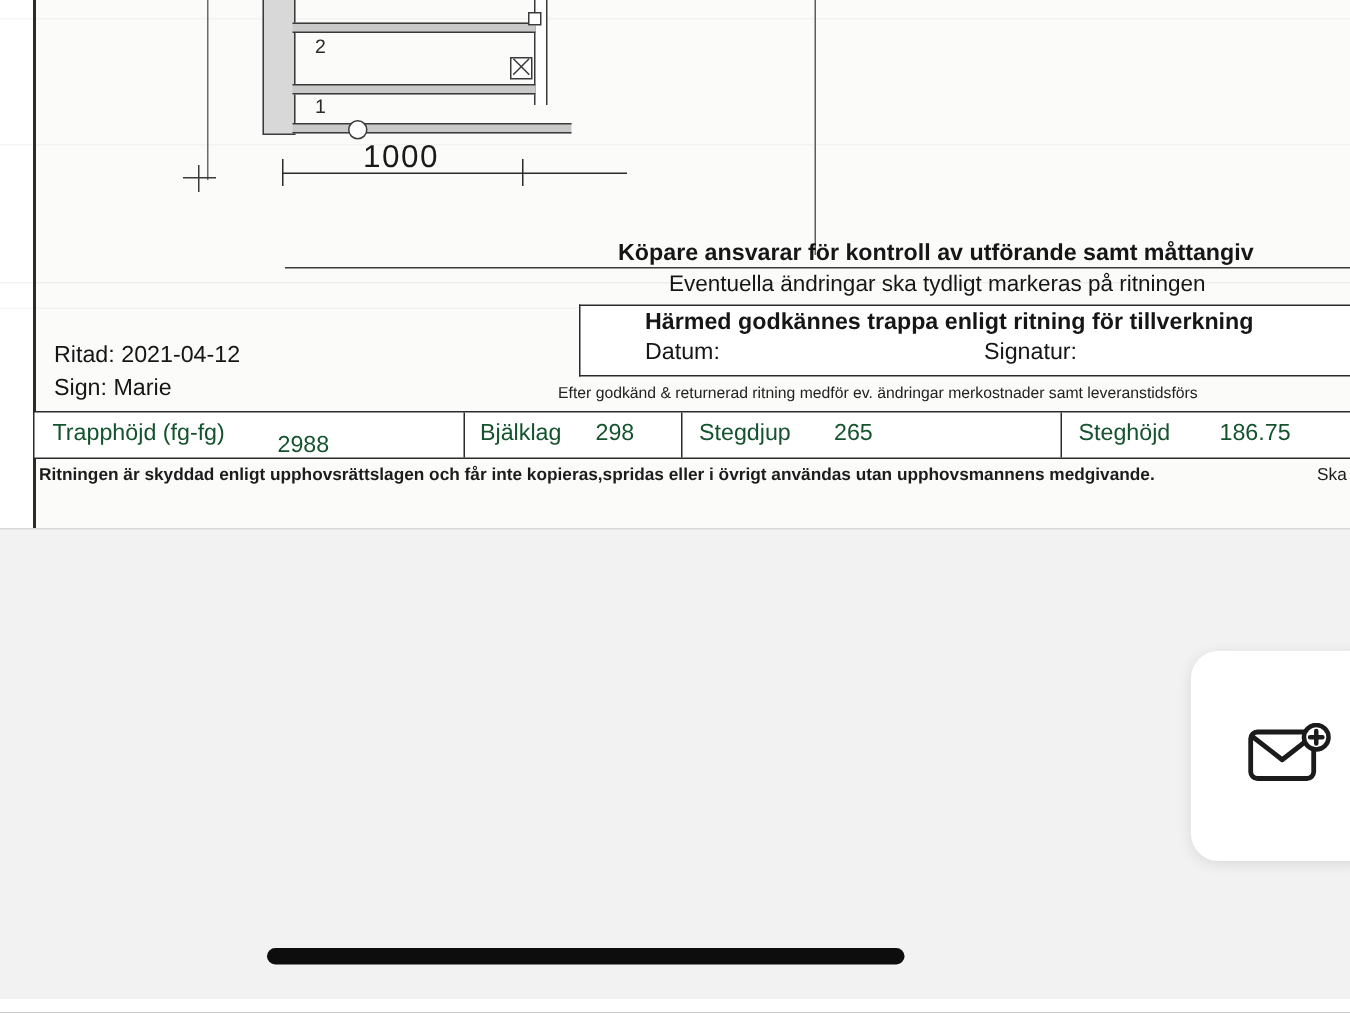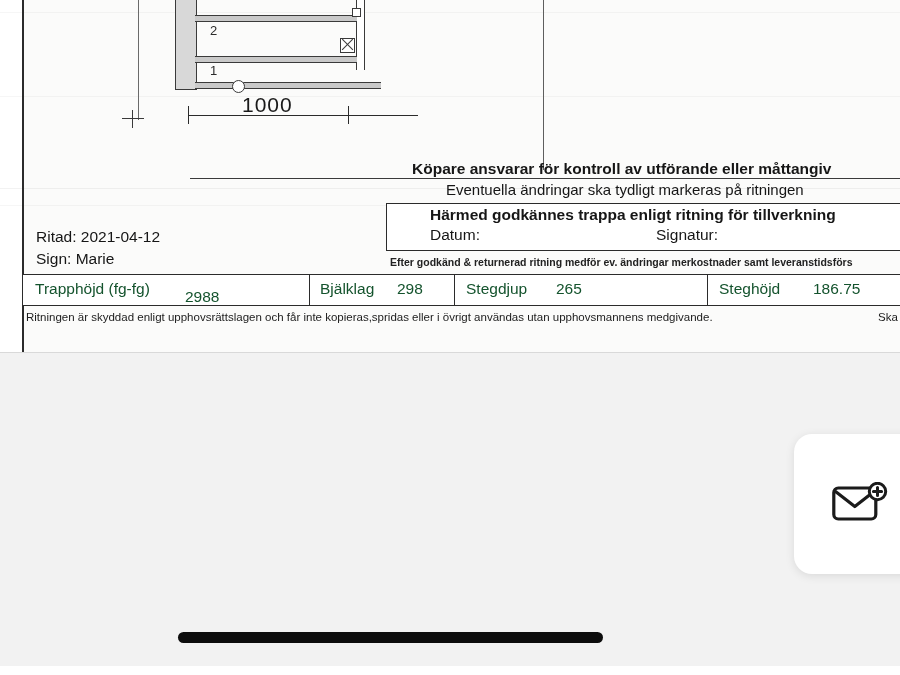--- a/index.html
+++ b/index.html
@@ -236,23 +236,23 @@
     font-size: 15.5px;
   }
   .approve-sign {
     position: absolute;
     left: 612px; top: 226px;
     font-size: 15.5px;
     margin-left: 44px;
   }
   .smalltext-after {
     position: absolute;
-    left: 390px; top: 256px;
+    left: 372px; top: 256px;
     font-size: 10.5px;
-    font-weight: bold;
+    font-weight: normal;
     color: #222;
   }
   .ritad {
     position: absolute;
     left: 36px; top: 228px;
     font-size: 15.5px;
   }
   .sign-marie {
     position: absolute;
     left: 36px; top: 250px;
@@ -282,21 +282,21 @@
     top: 5px;
     font-size: 15.5px;
     color: #14532d;
     white-space: nowrap;
   }
   .copyright {
     position: absolute;
     left: 26px;
     top: 311px;
     font-size: 11.5px;
-    font-weight: normal;
+    font-weight: bold;
     color: #1c1c1c;
     white-space: nowrap;
   }
   .copyright-right {
     position: absolute;
     left: 862px;
     top: 311px;
     font-size: 11.5px;
     font-weight: normal;
     color: #1c1c1c;
@@ -400,21 +400,21 @@
       <div class="vline-thin" style="left:18px; top:-40px; height:200px;"></div>
       <div class="cross-mark"></div>
       <div class="cross-mark-v"></div>
 
       <div class="dim-line"></div>
       <div class="dim-tick" style="left:68px;"></div>
       <div class="dim-tick" style="left:228px;"></div>
       <div class="dim-text">1000</div>
     </div>
 
-    <div class="txt notice-1">Köpare ansvarar för kontroll av utförande eller måttangiv</div>
+    <div class="txt notice-1">Köpare ansvarar för kontroll av utförande samt måttangiv</div>
     <div class="txt notice-2">Eventuella ändringar ska tydligt markeras på ritningen</div>
 
     <div class="approve-box"></div>
     <div class="txt approve-line bold">Härmed godkännes trappa enligt ritning för tillverkning</div>
     <div class="txt approve-datum">Datum:</div>
     <div class="txt approve-sign">Signatur:</div>
     <div class="smalltext-after">Efter godkänd &amp; returnerad ritning medför ev. ändringar merkostnader samt leveranstidsförs</div>
 
     <div class="txt ritad">Ritad: 2021-04-12</div>
     <div class="txt sign-marie">Sign:  Marie</div>

